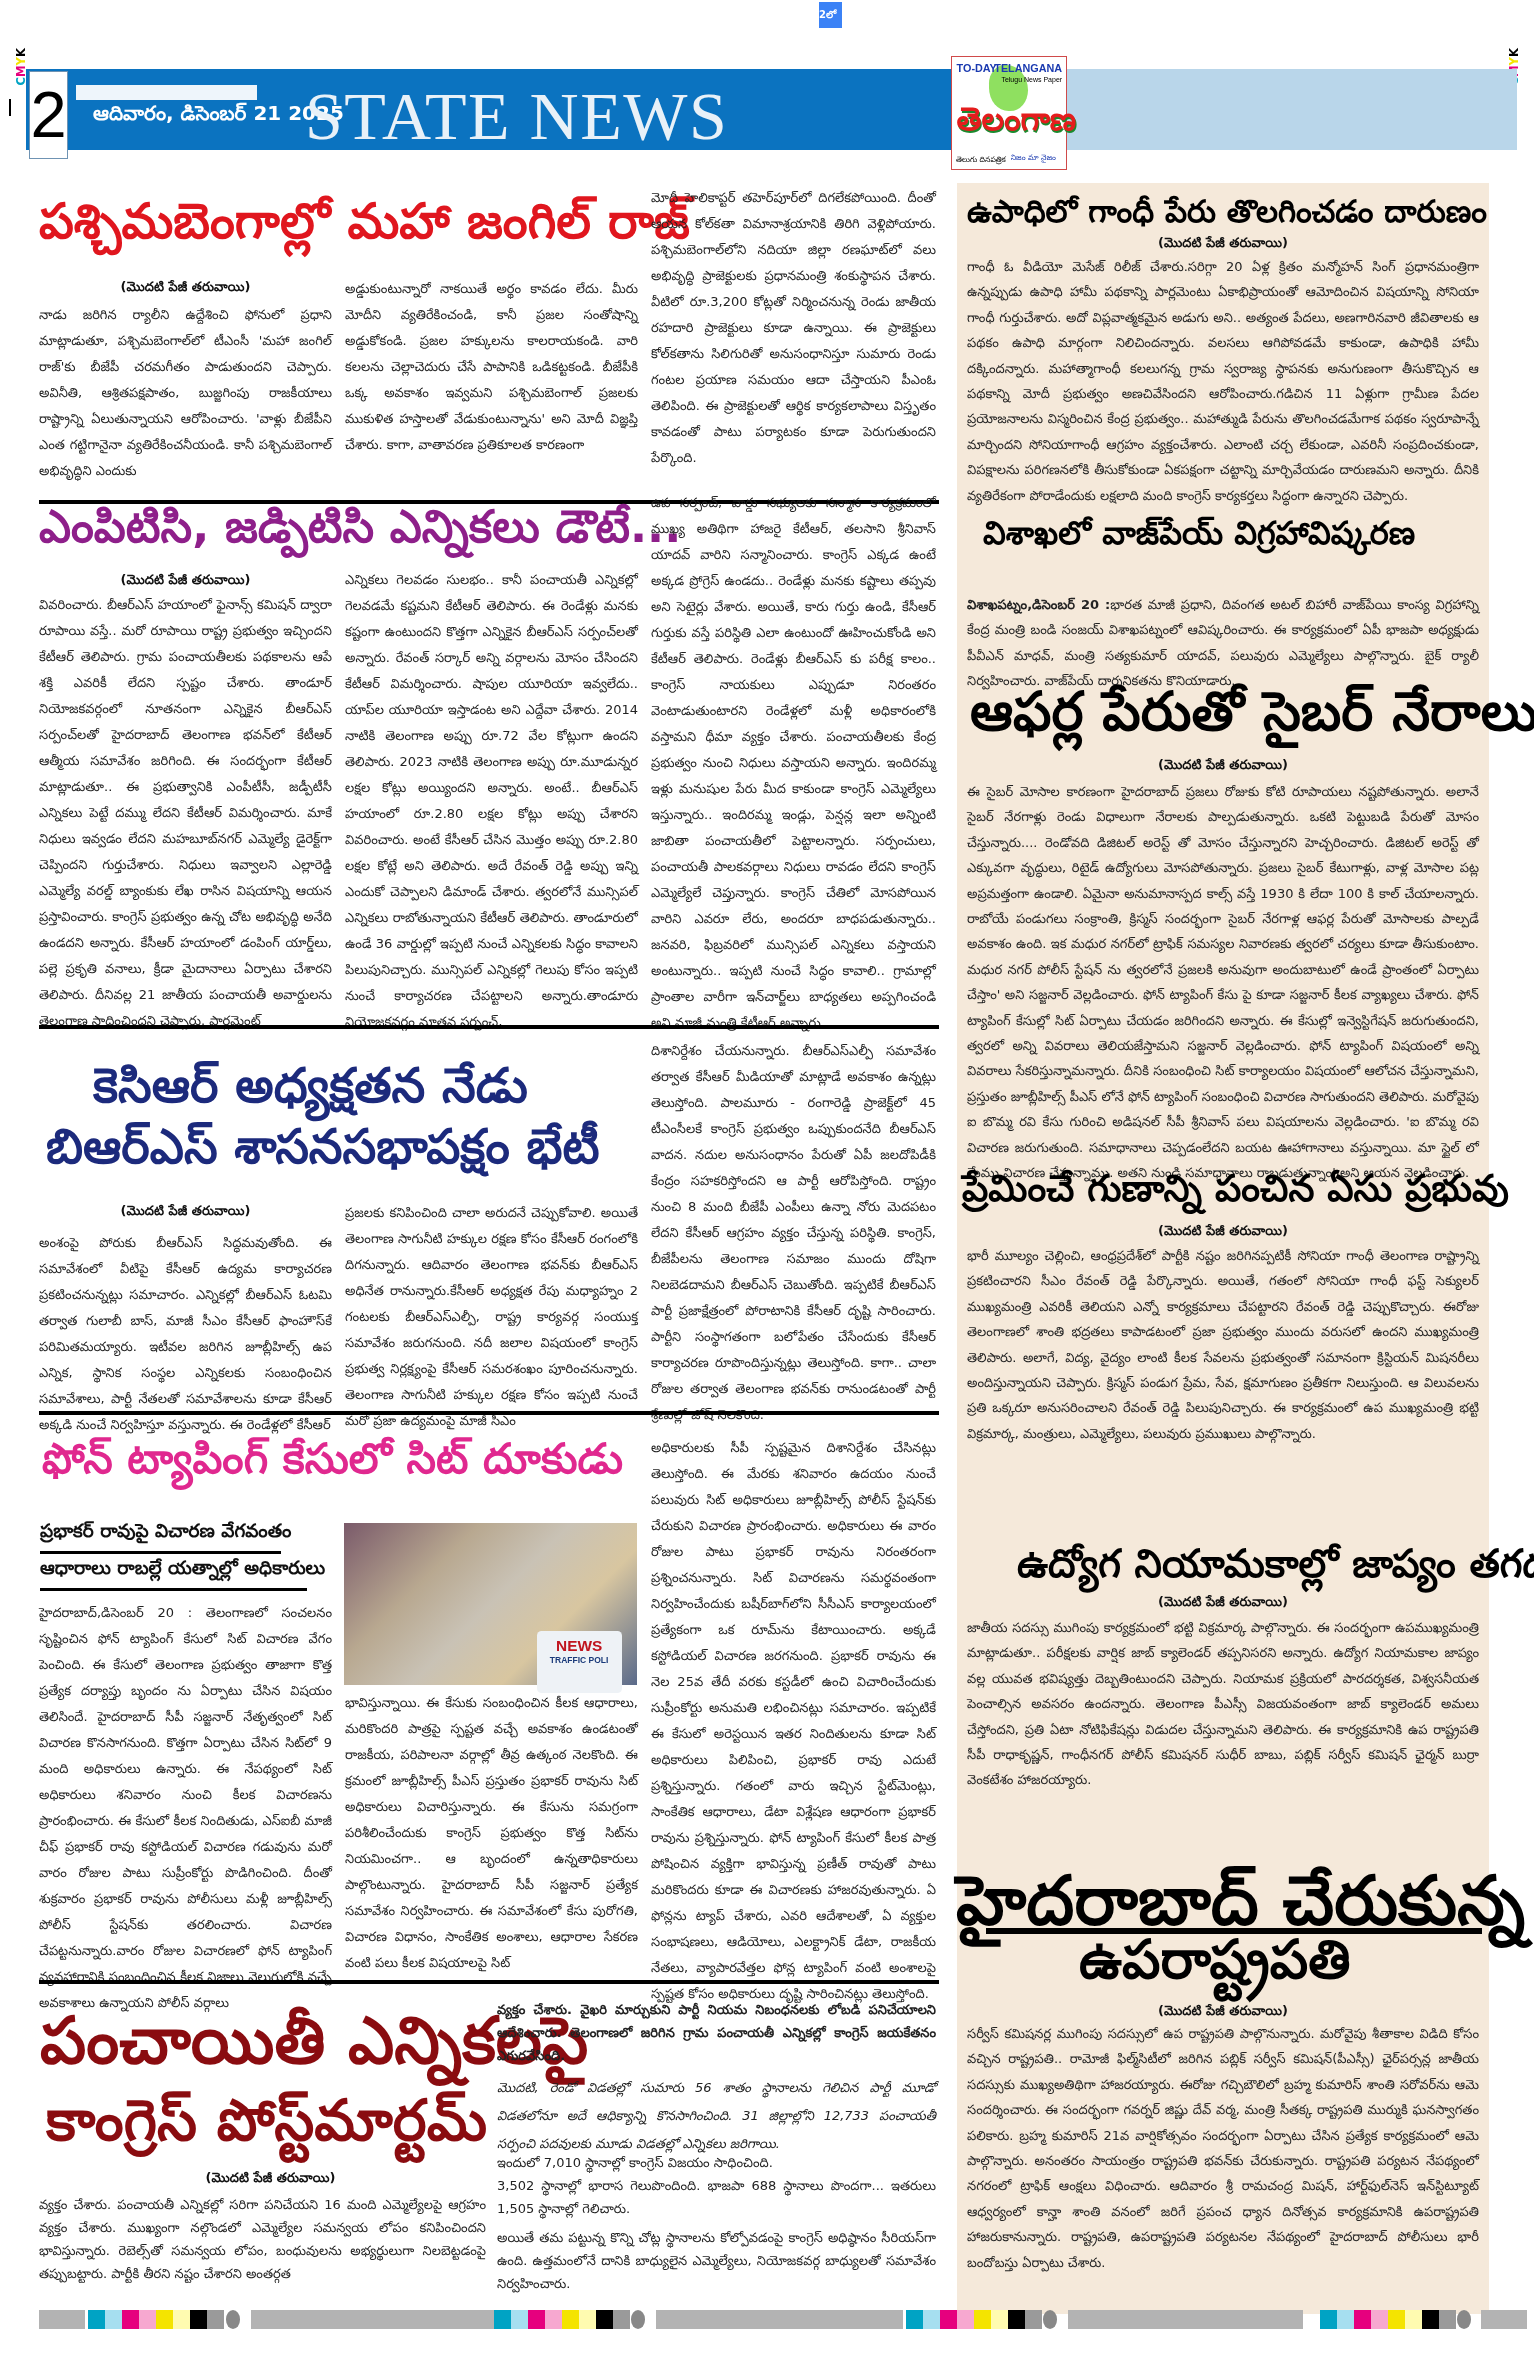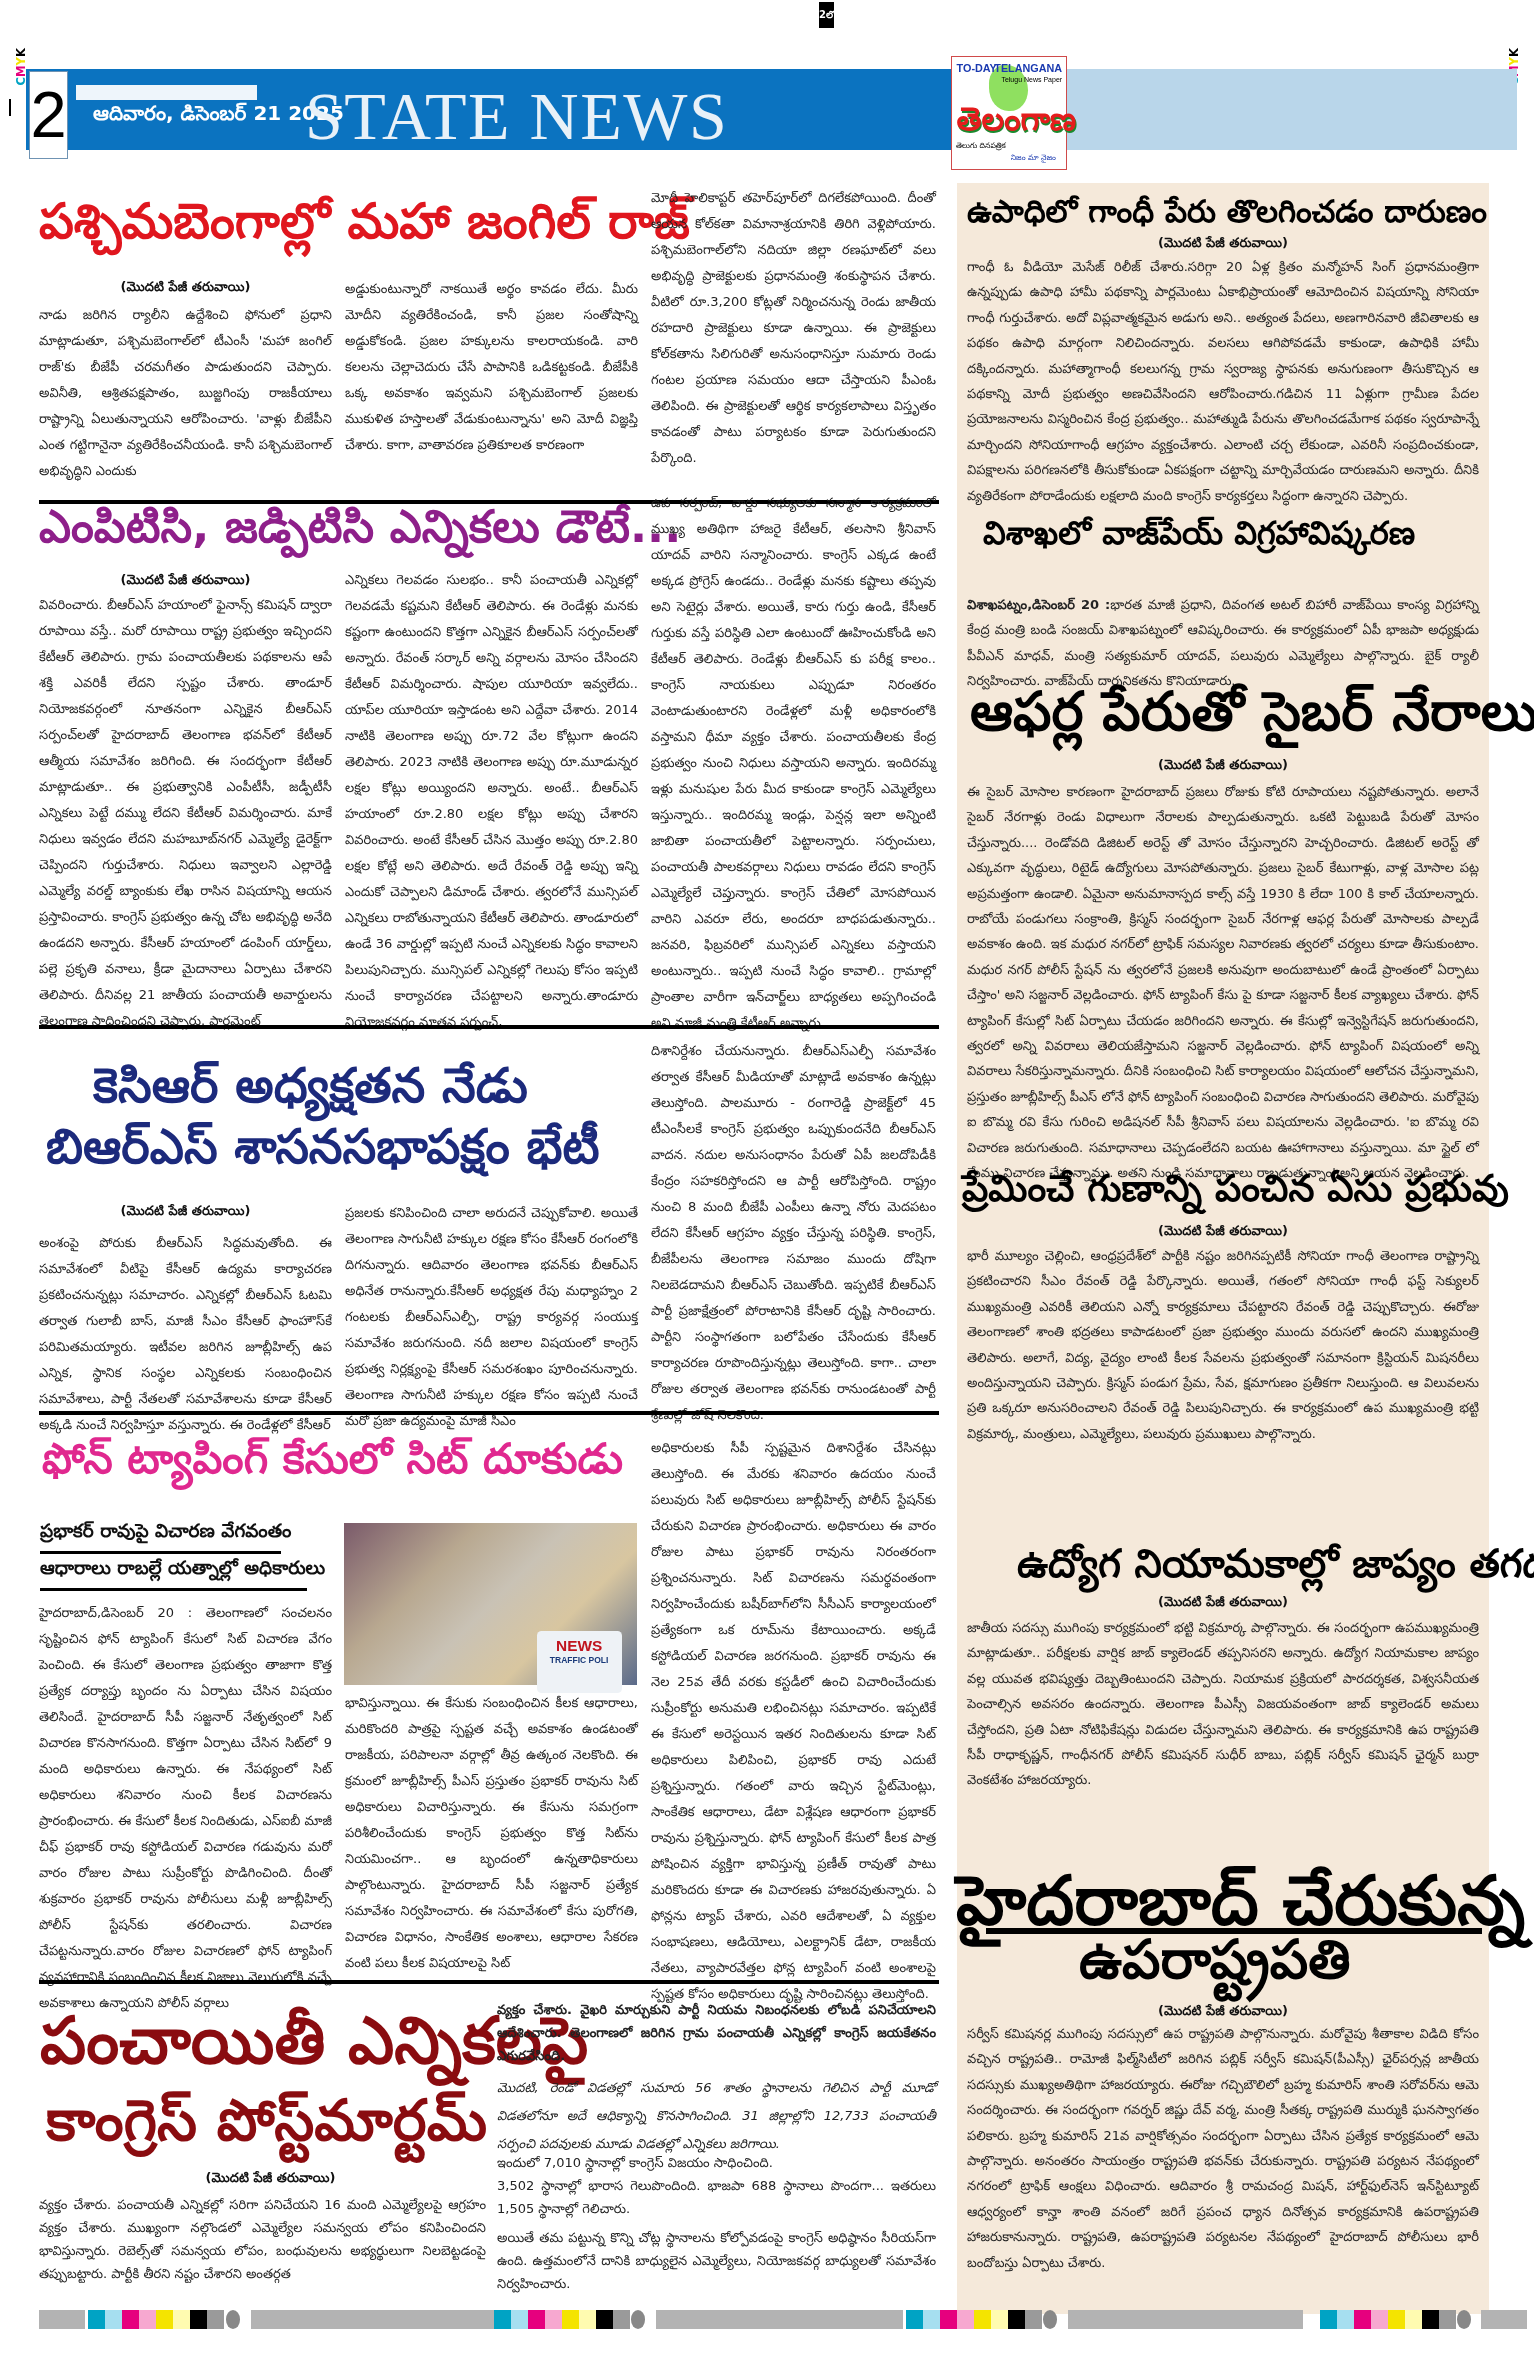--- a/index.html
+++ b/index.html
@@ -1,42 +1,42 @@
 <!DOCTYPE html>
 <html style="font-size:12.3px"><head>
 <meta charset="utf-8">
 <style>
   * { box-sizing: border-box; margin: 0; padding: 0; }
   html, body { width: 1534px; height: 2377px; background: #ffffff; overflow: hidden; }
   body { position: relative; font-family: "DejaVu Serif", serif; color: #111; }
   .abs { position: absolute; }
 
   
-  .page-tag { left: 819px; top: 1.5px; width: 15px; height: 26px; background: #000000; color: #fff;
+  .page-tag { left: 819px; top: 1.5px; width: 23px; height: 26px; background: #3b82f6; color: #fff;
     font: bold 10px "DejaVu Sans", sans-serif; text-align: left; line-height: 26px; }
   
   .cmyk { width: 17px; font: bold 11.6px "DejaVu Sans", sans-serif; writing-mode: vertical-rl; transform: rotate(180deg); line-height: 14px; }
   .cmyk .c { color: #00a3c4; } .cmyk .m { color: #e6007e; } .cmyk .y { color: #f4e400; } .cmyk .k { color: #000; }
   .reg-line { width: 1.5px; background: #000; }
 
   
   .hdr-band { left: 26px; top: 69px; width: 956px; height: 81px; background: #0b73c0; }
   .hdr-band-light { left: 956px; top: 69px; width: 561px; height: 81px; background: #b9d6ea; }
   .page-num { left: 29px; top: 71px; width: 39px; height: 88px; background: #fff; border: 1.5px solid #6f93b3;
     font: 65px "Liberation Sans", sans-serif; text-align: center; line-height: 85px; color: #000; }
   .hdr-strip { left: 76px; top: 85px; width: 181px; height: 15.4px; background: #eef5fb; }
   .hdr-date { left: 93px; top: 101px; font: bold 20px "DejaVu Sans", sans-serif; color: #fff; }
   .state-news { left: 305px; top: 77px; font: 68px "Liberation Serif", serif; color: #e8f1f8; letter-spacing: 1.5px; }
   .logo { left: 951px; top: 56px; width: 116px; height: 114px; background: #fff; border: 1.2px solid #d04a4a; }
   .logo .to-day { position: absolute; left: 4.6px; top: 4.6px; font: bold 10.8px "Liberation Sans", sans-serif; color: #1a3ab0; }
   .logo .telangana { position: absolute; right: 3.9px; top: 4.6px; font: bold 10.8px "Liberation Sans", sans-serif; color: #1a3ab0; }
   .logo .tnp { position: absolute; right: 3.9px; top: 18.5px; font: 7px "Liberation Sans", sans-serif; color: #000; }
   .logo .map { position: absolute; left: 37px; top: 7.7px; width: 39px; height: 46px; background: #8fe060; border-radius: 40% 55% 45% 50%; }
   .logo .brand { position: absolute; left: 4.6px; top: 39px; width: 106px; font: bold 32px "DejaVu Sans", sans-serif; color: #e41d1d; text-shadow: 0.8px 1.5px 0 #1a8a2e; line-height: 46px; text-align: center; }
-  .logo .tag-l { position: absolute; left: 3.9px; bottom: 17px; font: 7.7px "DejaVu Sans", sans-serif; color: #000; }
+  .logo .tag-l { position: absolute; left: 3.9px; bottom: 3px; font: 7.7px "DejaVu Sans", sans-serif; color: #000; }
   .logo .tag-r { position: absolute; right: 10px; bottom: 4.6px; font: 7.7px "DejaVu Sans", sans-serif; color: #1a3ab0; margin-top: 8px; }
 
   
   .headline { font-family: "DejaVu Sans", sans-serif; font-weight: bold; line-height: 1.15; white-space: nowrap; }
   .cont { font: bold 13px "DejaVu Sans", sans-serif; text-align: center; }
   .body-col { font: 13px "DejaVu Sans", sans-serif; line-height: 26px; text-align: justify; color: #222; }
   .rule { height: 3.9px; background: #000; }
   .sidebar-bg { left: 957px; top: 183px; width: 532px; height: 2131px; background: #f5e9da; }
   .sb-body { font: 13px "DejaVu Sans", sans-serif; line-height: 25.4px; text-align: justify; color: #222; }
   .sub-hl { font: bold 18.5px "DejaVu Sans", sans-serif; border-bottom: 3.1px solid #000; padding-bottom: 4.6px; white-space: nowrap; }

